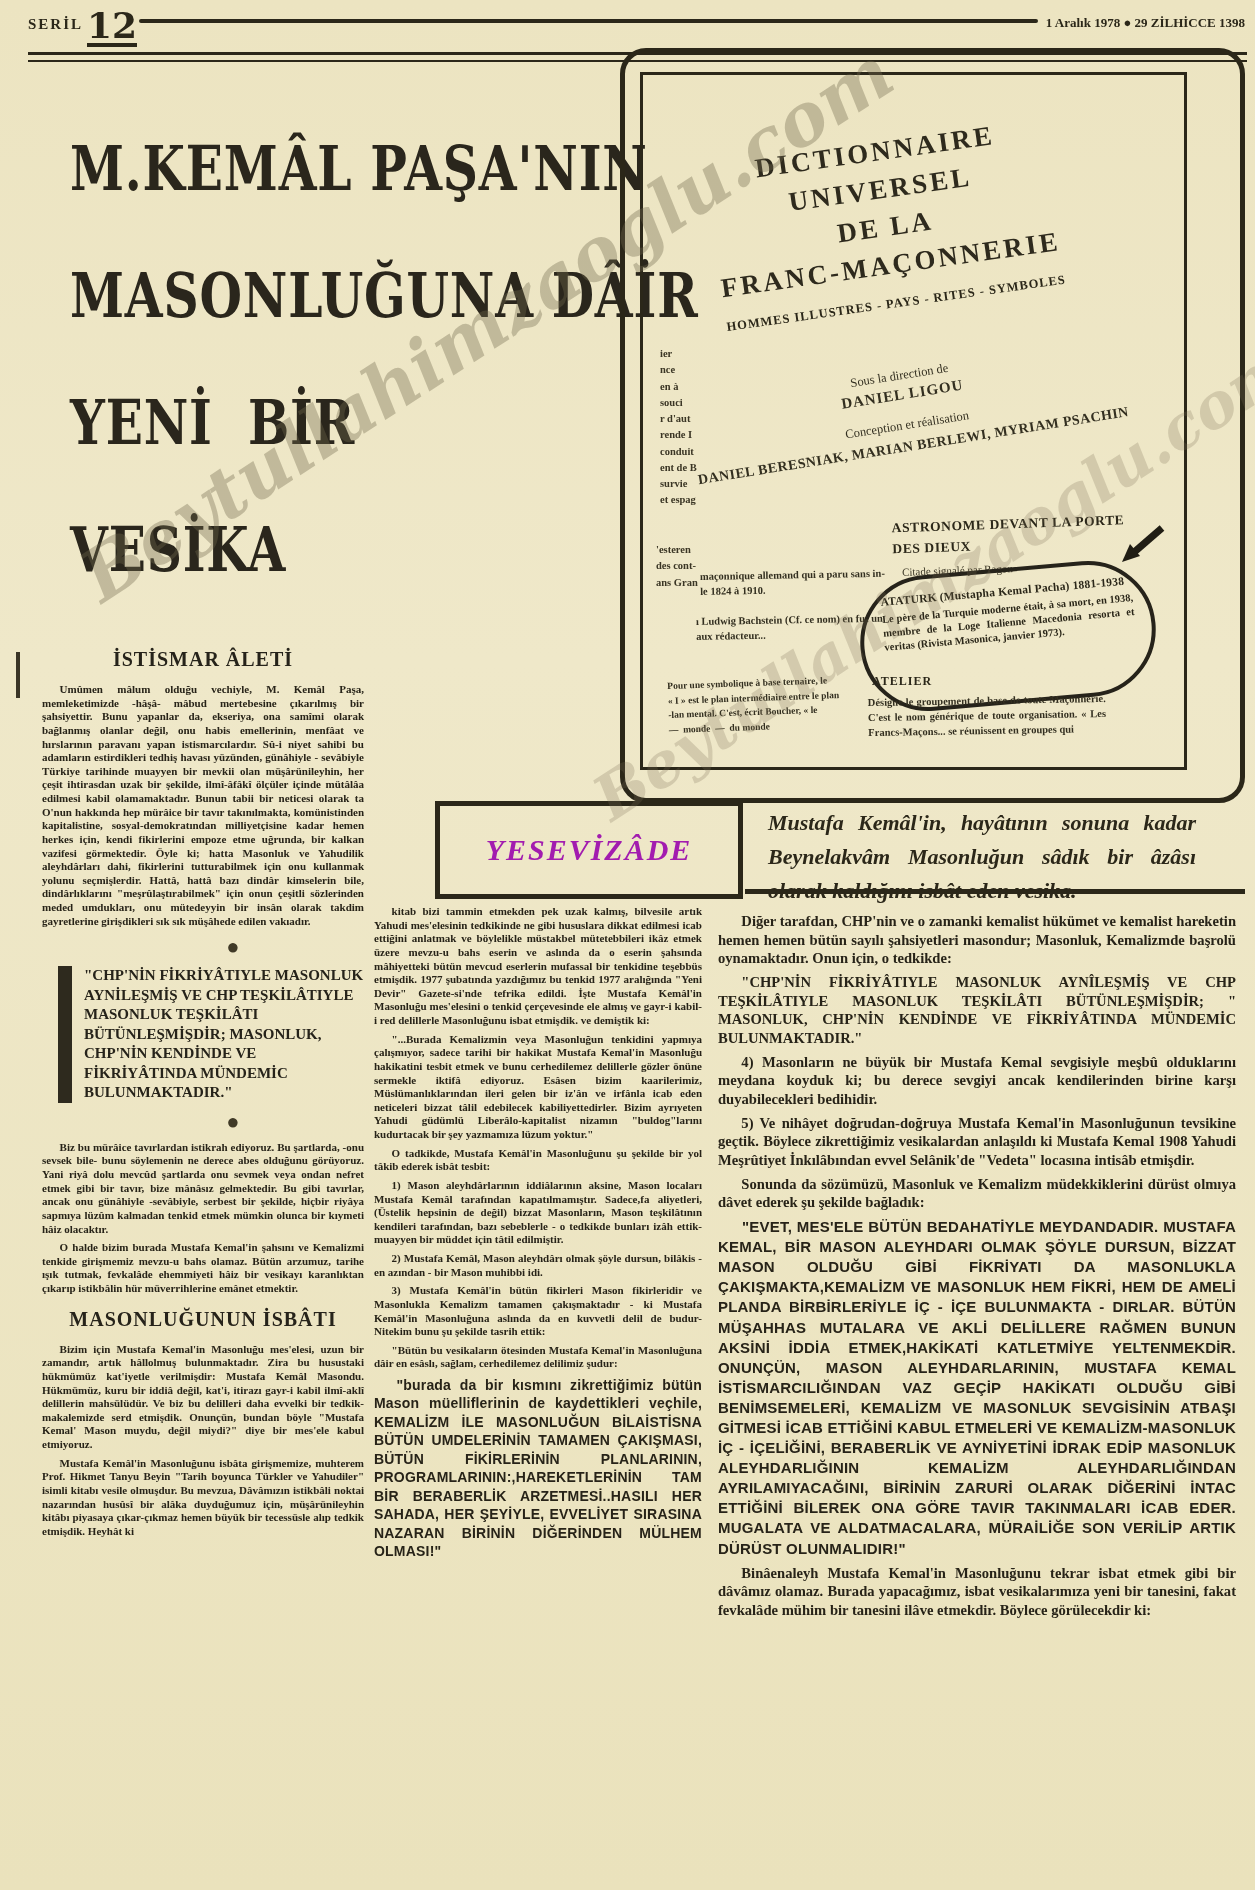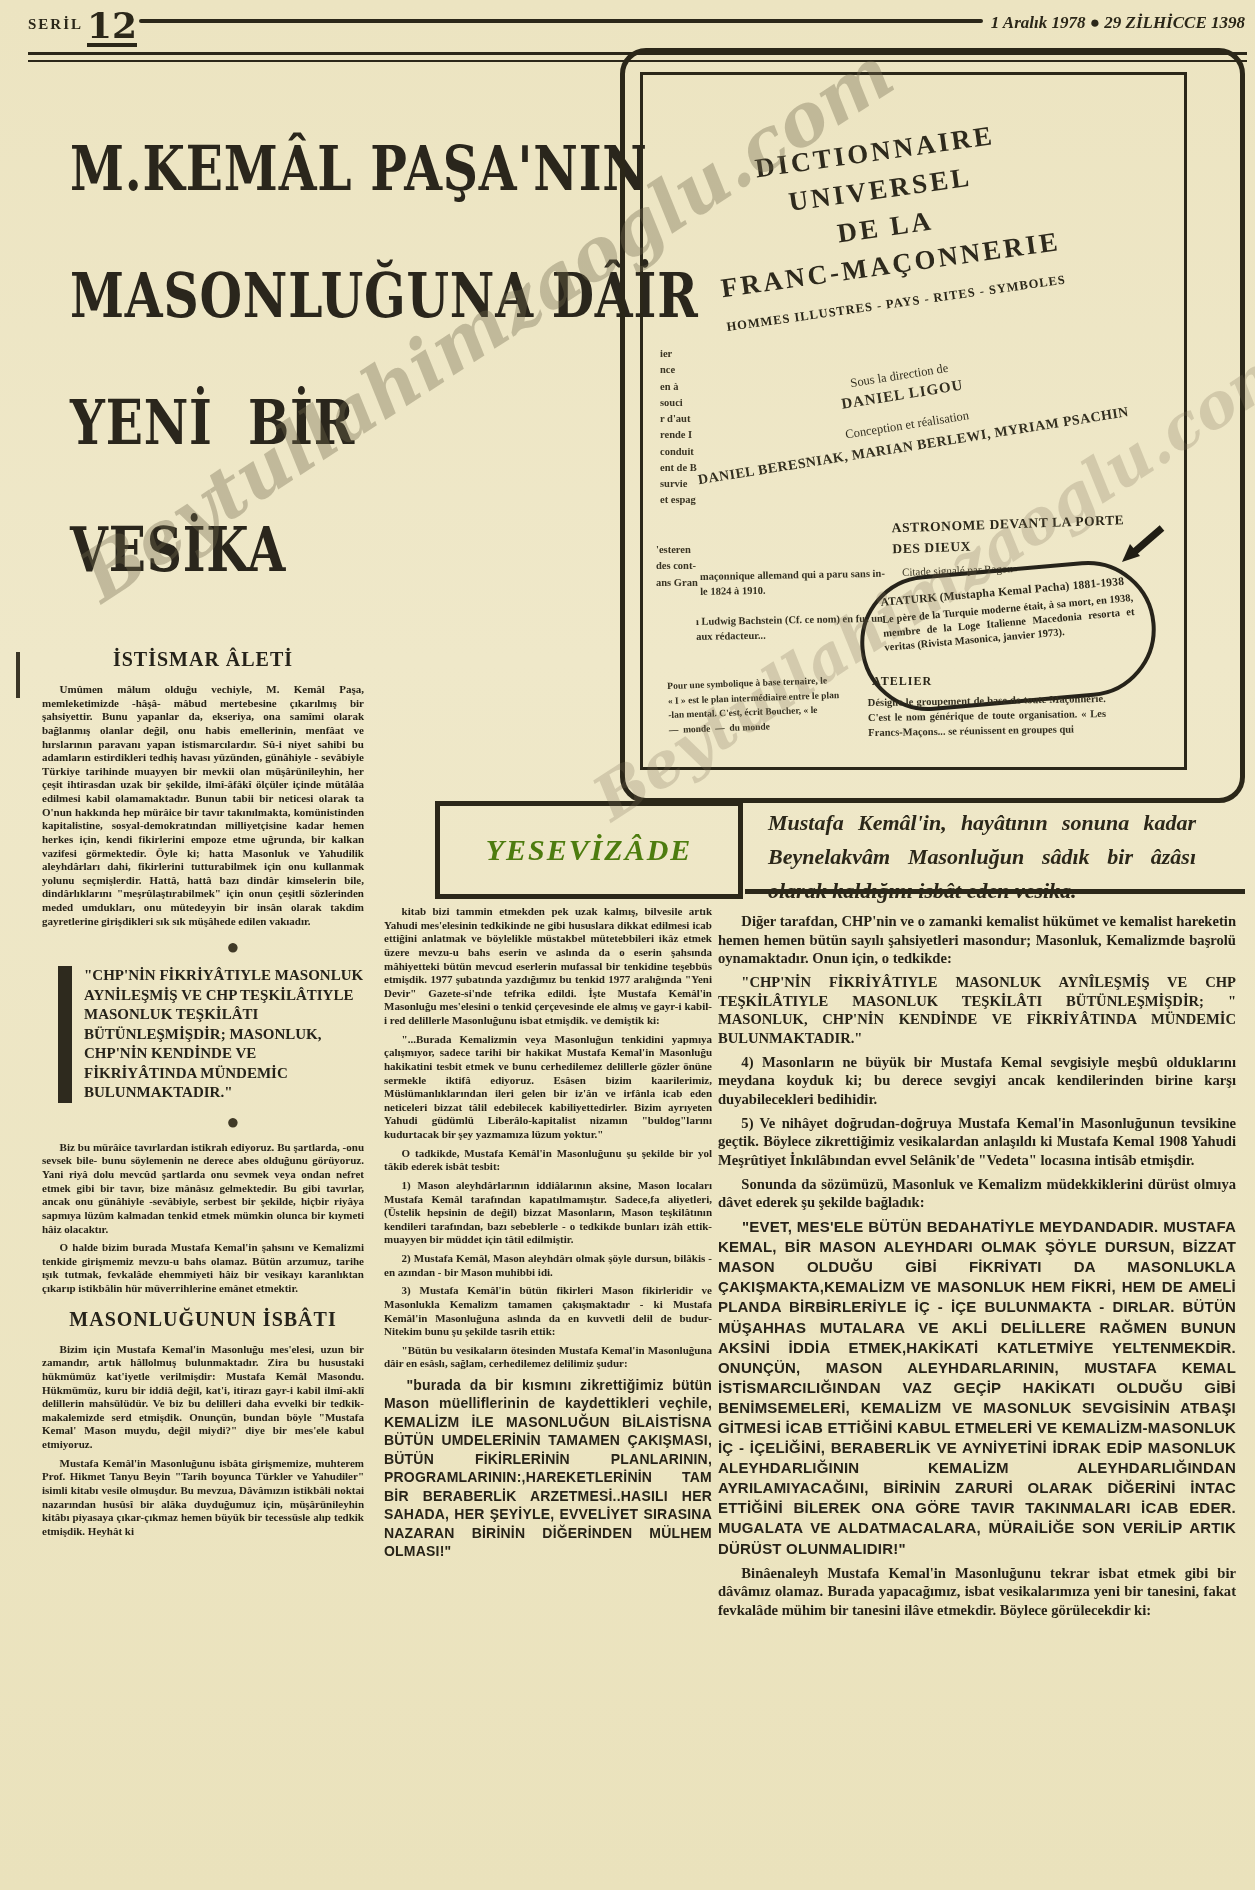--- a/index.html
+++ b/index.html
@@ -6,21 +6,21 @@
   body{
     width:1255px;height:1890px;position:relative;overflow:hidden;
     background:linear-gradient(180deg,#ece4c1 0%,#efe8c9 35%,#eae2bc 100%);
     font-family:"Liberation Serif",serif;color:#2b2719;
   }
   
   .masthead{position:absolute;left:28px;right:10px;top:4px;height:46px;display:flex;align-items:center;}
   .m-section{font-size:15px;font-weight:bold;letter-spacing:2px;padding-bottom:6px;}
   .m-pagenum{font-size:36px;font-weight:bold;font-family:"DejaVu Serif",serif;line-height:1;margin-left:4px;border-bottom:4px solid #2b2719;}
   .m-rule{flex:1;height:4px;background:#2b2719;margin:0 8px 12px 2px;border-radius:2px;}
-  .m-date{font-size:17px;font-weight:bold;white-space:nowrap;padding-bottom:8px;font-style:italic;}
+  .m-date{font-size:13px;font-weight:bold;white-space:nowrap;padding-bottom:8px;}
   .rule-a{position:absolute;left:28px;right:8px;top:52px;border-top:3px solid #2b2719;}
   .rule-b{position:absolute;left:28px;right:8px;top:60px;border-top:2px solid #2b2719;}
   
   .headline{position:absolute;left:70px;top:138px;width:520px;}
   .headline div{
     font-family:"DejaVu Serif",serif;font-weight:bold;font-size:61px;line-height:1;
     color:#2a261c;transform:scaleX(.8);transform-origin:left;white-space:nowrap;margin-bottom:66px;
     letter-spacing:1px;
   }
   .headline .gap{word-spacing:22px;}
@@ -54,28 +54,28 @@
           transform:rotate(-5deg);padding:13px 16px 8px 20px;box-sizing:border-box;}
   .circle .ct{font-size:11.5px;font-weight:bold;letter-spacing:.2px;white-space:nowrap;}
   .circle .cb{font-size:10.5px;font-weight:bold;line-height:1.35;margin-top:5px;text-align:justify;}
   .arrow{left:498px;top:474px;}
   .bot-frag{left:48px;top:628px;font-size:9.5px;font-weight:bold;line-height:1.55;white-space:pre;transform:rotate(-2deg);color:#332f20;}
   .atl-h{left:252px;top:626px;font-size:12px;font-weight:bold;letter-spacing:1px;}
   .atl-b{left:248px;top:646px;width:238px;font-size:10.5px;font-weight:bold;line-height:1.42;text-align:justify;transform:rotate(-1deg);color:#332f20;}
   
   .byline-box{position:absolute;left:436px;top:802px;width:298px;height:88px;border:4px solid #2b2719;
               box-shadow:0 0 0 1px #2b2719;display:flex;align-items:center;justify-content:center;}
-  .byline-box span{font-size:30px;font-weight:bold;font-style:italic;letter-spacing:2px;color:#4d7c0f;}
+  .byline-box span{font-size:30px;font-weight:bold;font-style:italic;letter-spacing:2px;color:#a21caf;}
   .caption{position:absolute;left:768px;top:806px;width:428px;font-size:22px;font-weight:bold;font-style:italic;
            line-height:1.55;text-align:justify;color:#2b2719;}
   .under-rule{position:absolute;left:745px;top:889px;width:500px;height:5px;background:#2b2719;}
   
   .bodycol p{font-size:11px;line-height:1.24;font-weight:bold;text-align:justify;margin:0 0 5px 0;text-indent:1.6em;color:#272318;}
   .col1{position:absolute;left:42px;top:648px;width:322px;}
-  .col2{position:absolute;left:384px;top:905px;width:328px;}
+  .col2{position:absolute;left:374px;top:905px;width:328px;}
   .col3{position:absolute;left:718px;top:912px;width:518px;}
   .col3 p{font-size:14.6px;line-height:1.28;}
   .chead{font-size:20px;font-weight:bold;text-align:center;letter-spacing:1px;margin:0 0 12px 0;color:#26231a;}
   .chead2{margin-top:12px;}
   .orn{text-align:center;font-size:22px;line-height:1;color:#403a27;margin:8px 0 8px 60px;}
   .pullquote{display:flex;gap:12px;margin:6px 0 6px 16px;}
   .pq-bar{width:14px;background:#2e2a1e;flex:none;}
   .pq-text{font-size:15px;line-height:1.3;font-weight:bold;color:#26231a;}
   .uc-serif{text-indent:1.6em;}
   .uc-sans{font-family:"Liberation Sans",sans-serif;font-size:14px !important;line-height:1.32 !important;letter-spacing:.2px;}

